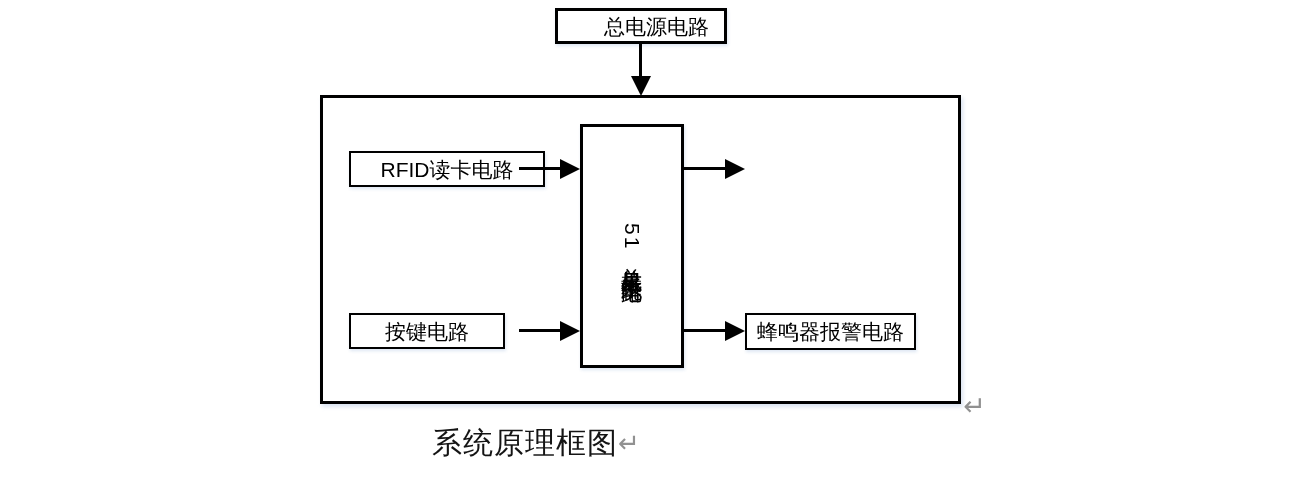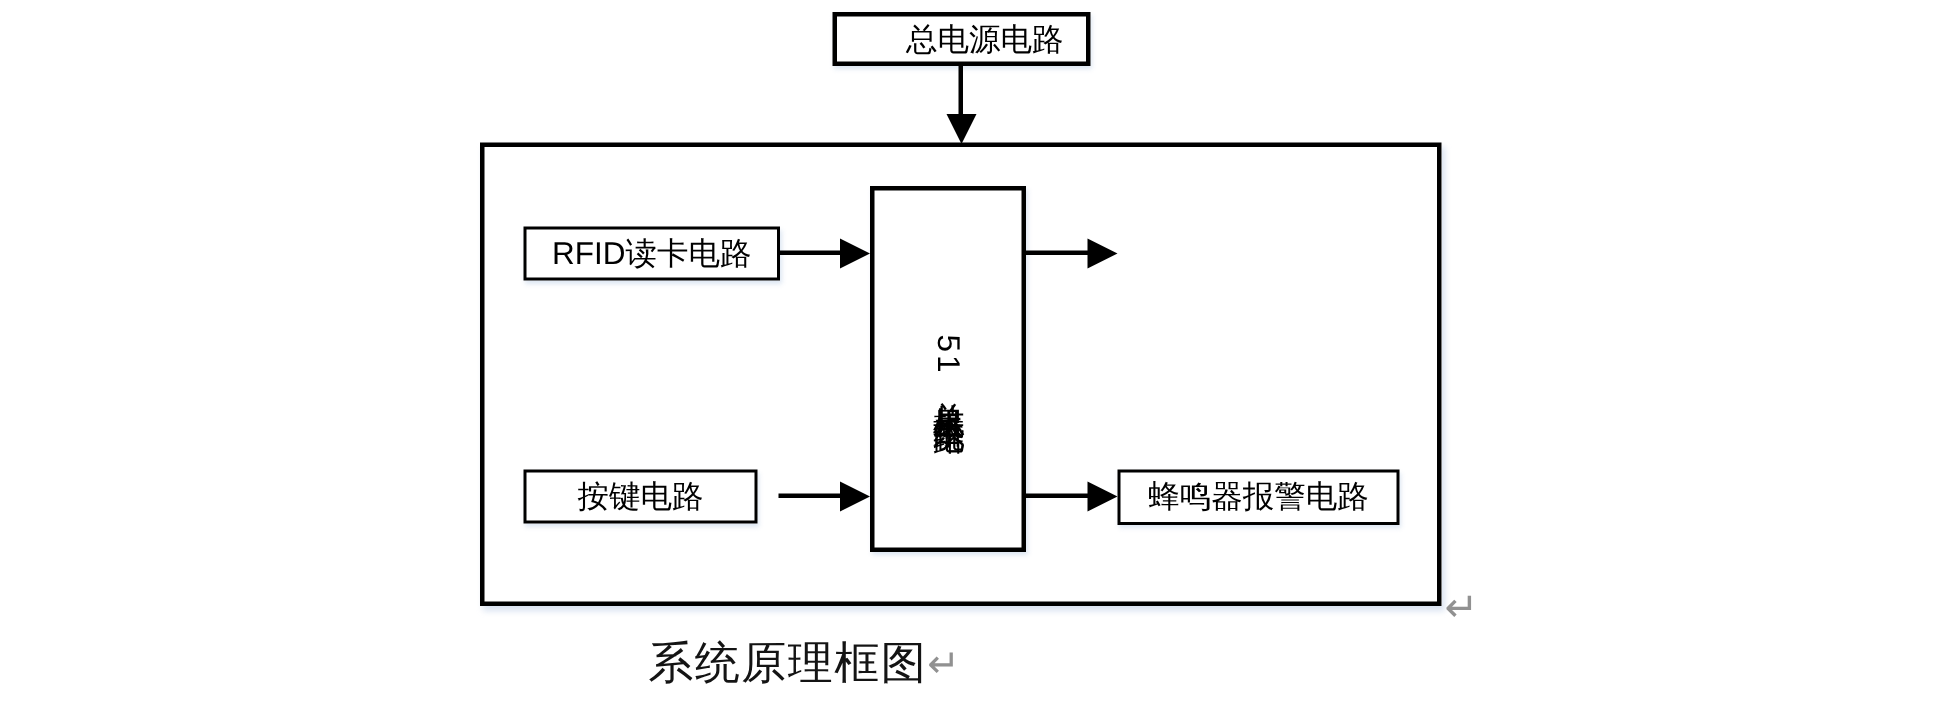--- a/index.html
+++ b/index.html
@@ -94,28 +94,28 @@
     <div class="shaft-v" style="left:639px; top:44px; height:34px;"></div>
     <div class="head-down" style="left:631px; top:76px;"></div>
   </div>
 
   <div class="box outer" style="left:320px; top:95px; width:641px; height:309px;"></div>
 
   <div class="box mcu" style="left:580px; top:124px; width:104px; height:244px;">
     <span class="vtext">51单片机最小系统电路</span>
   </div>
 
-  <div class="box" style="left:349px; top:151px; width:171px; height:36px;">
+  <div class="box" style="left:349px; top:151px; width:196px; height:36px;">
     <span>RFID读卡电路</span>
   </div>
   <div class="box" style="left:349px; top:313px; width:156px; height:36px;">
     <span>按键电路</span>
   </div>
 
-  <div class="box" style="left:745px; top:313px; width:188px; height:37px;">
+  <div class="box" style="left:745px; top:313px; width:171px; height:37px;">
     <span>蜂鸣器报警电路</span>
   </div>
 
   <div>
     <div class="shaft-h" style="left:519px; top:167px; width:42px;"></div>
     <div class="head-right" style="left:560px; top:159px;"></div>
   </div>
 
   <div>
     <div class="shaft-h" style="left:519px; top:329px; width:42px;"></div>

